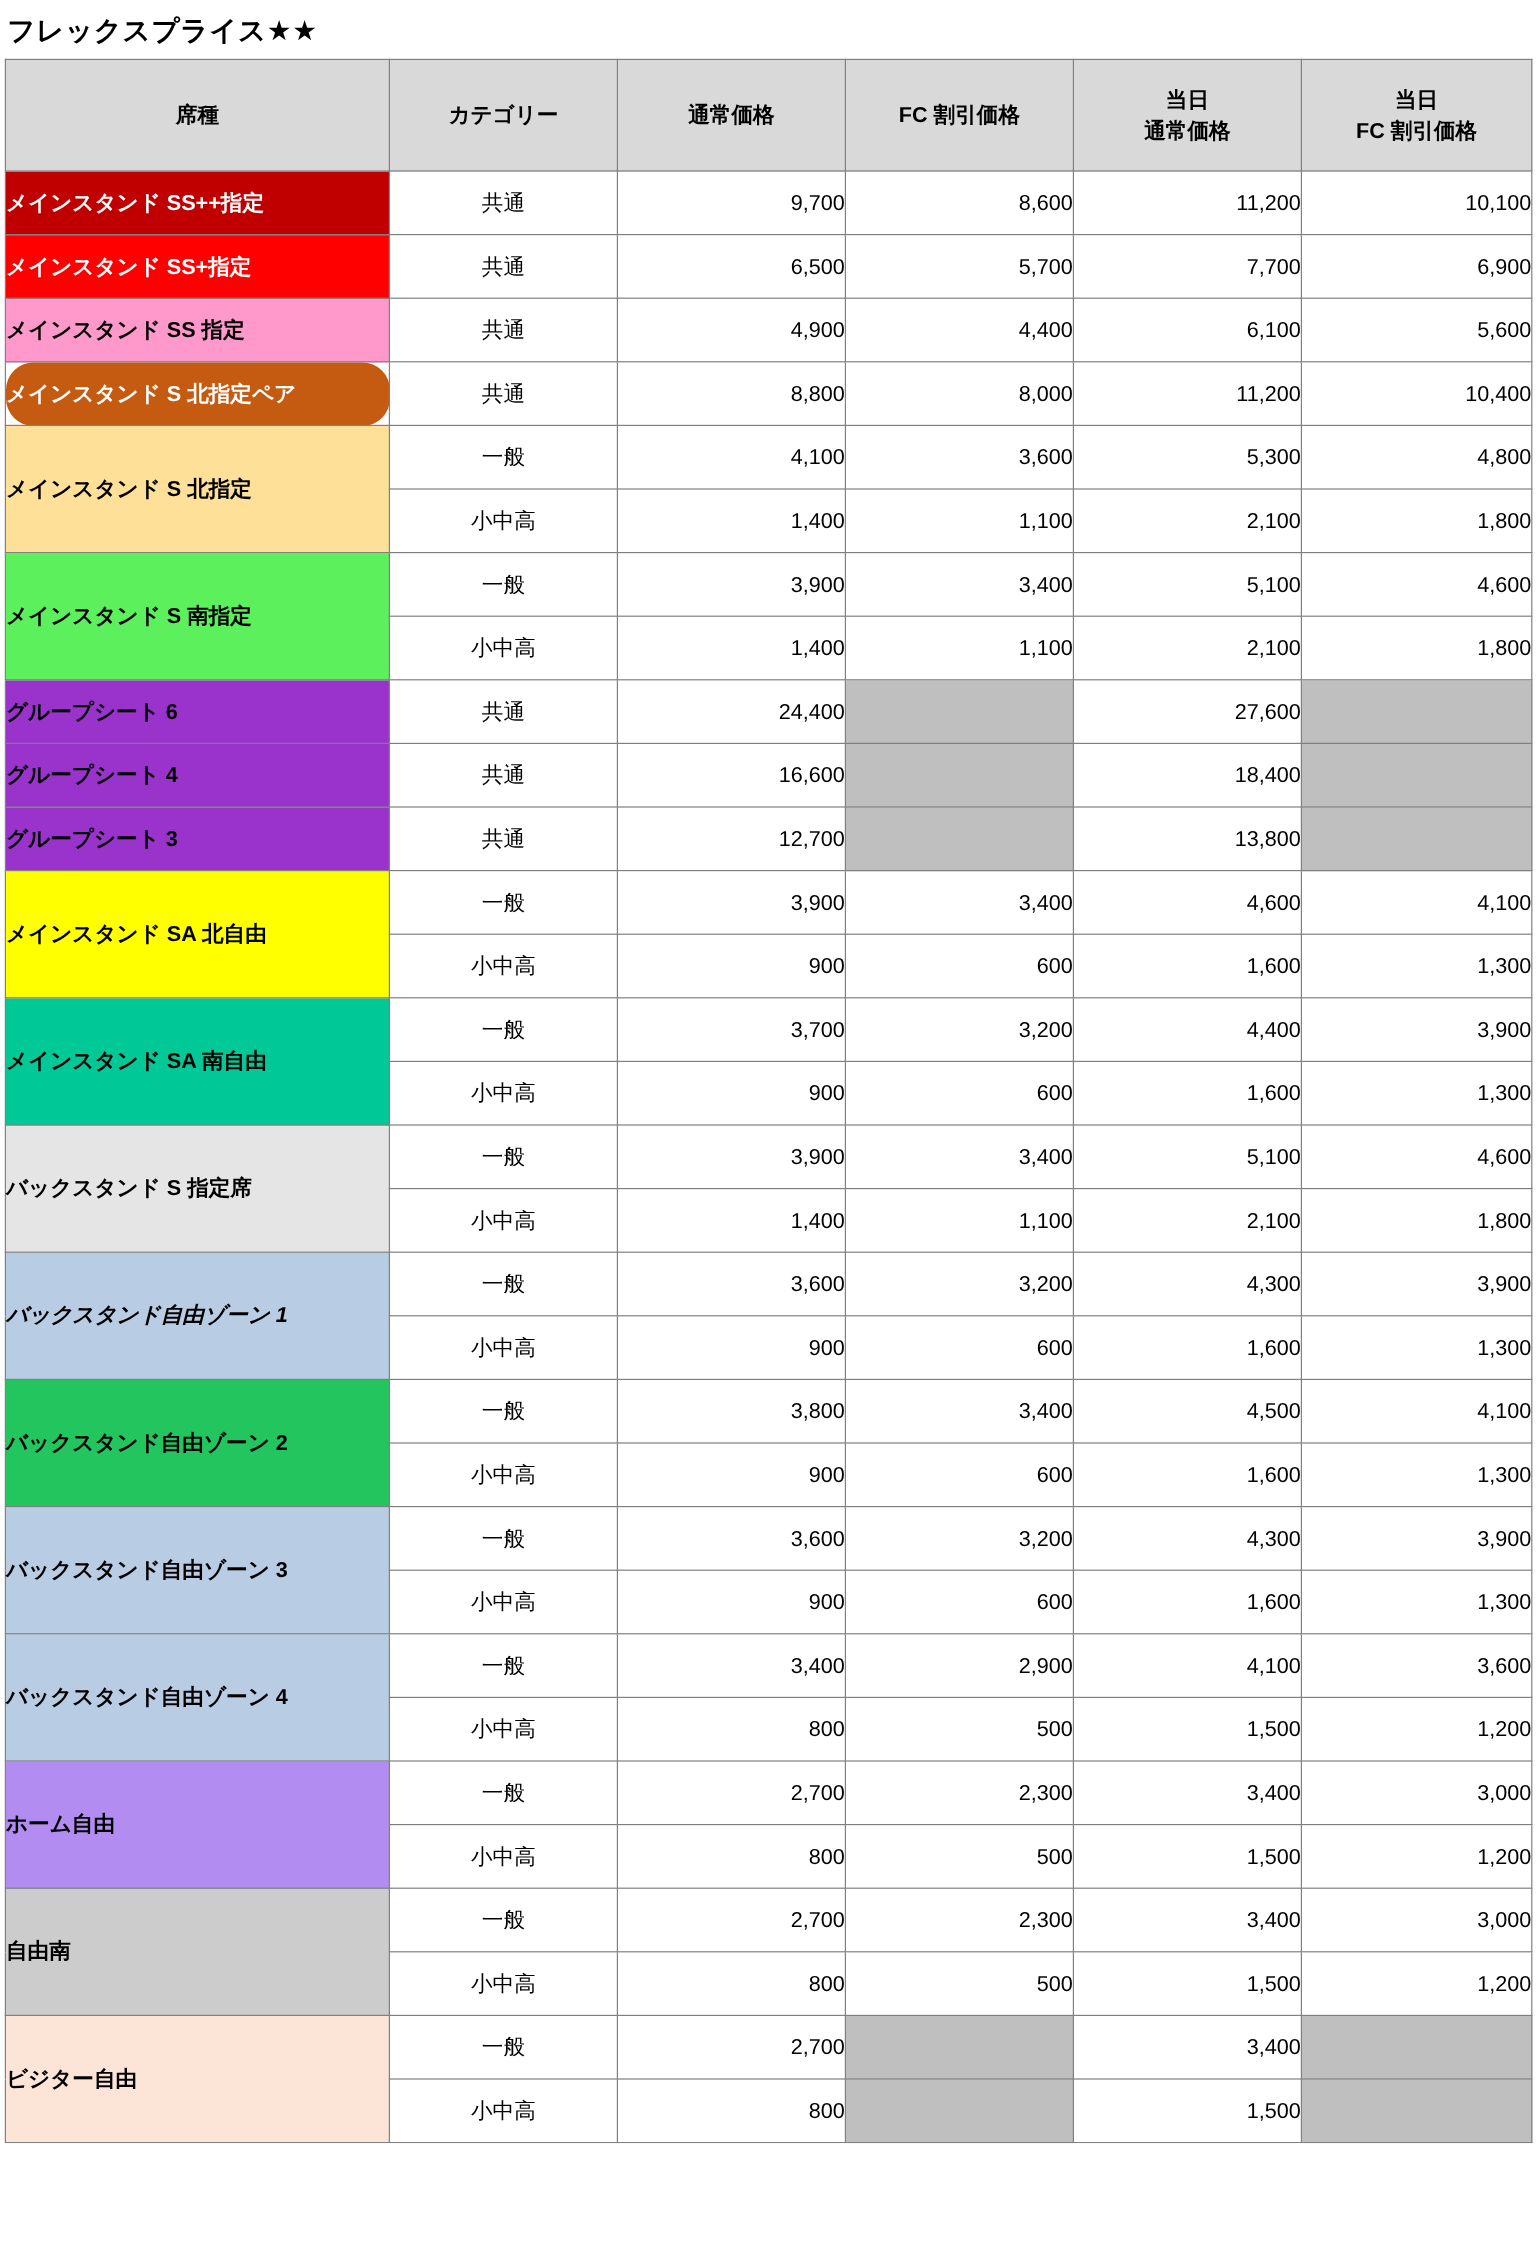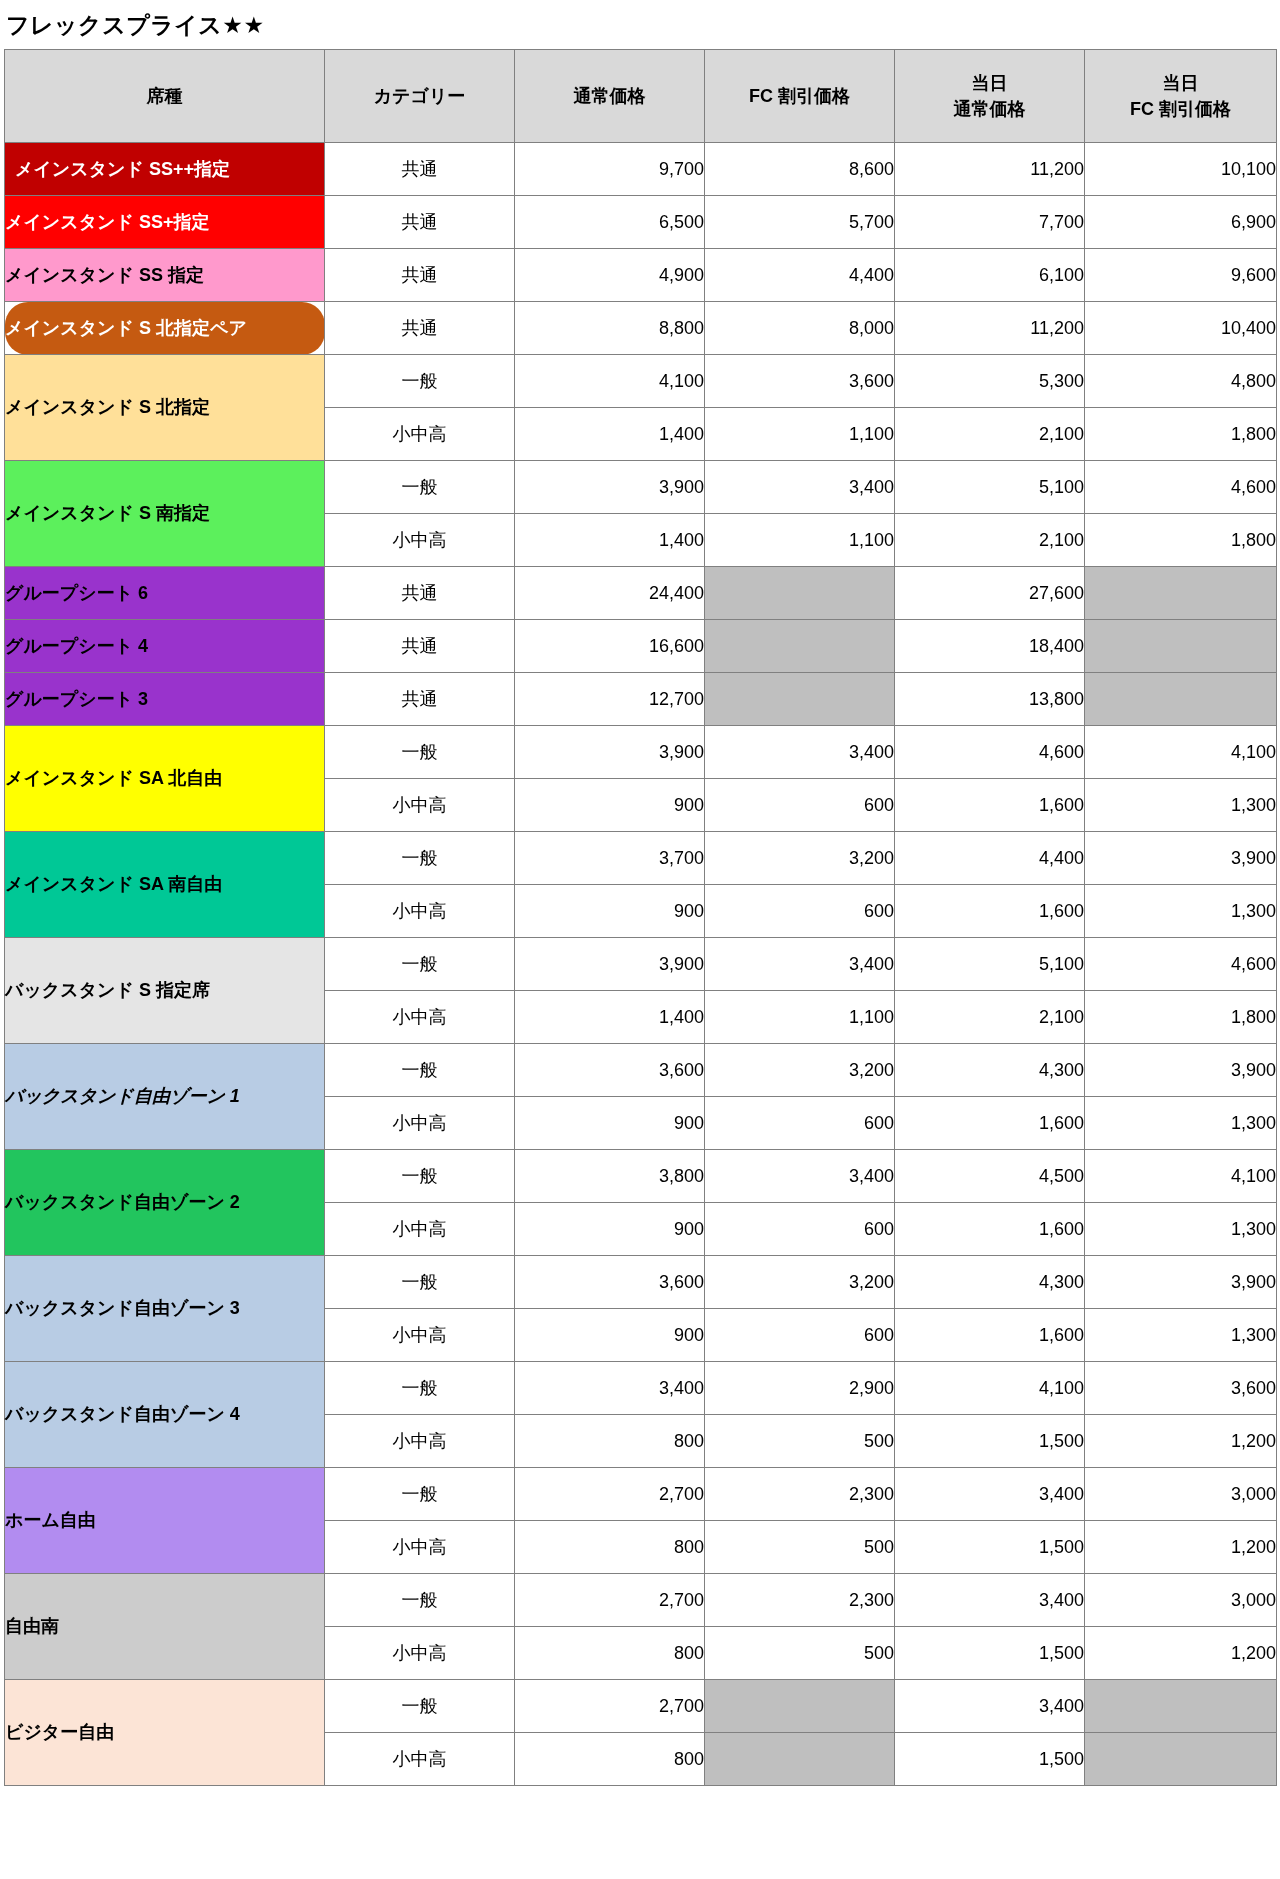--- a/index.html
+++ b/index.html
@@ -109,42 +109,42 @@
           <span class="sub">通常価格</span>
         </th>
         <th>
           <span class="sub">当日</span>
           <span class="sub">FC 割引価格</span>
         </th>
       </tr>
     </thead>
     <tbody id="table-body">
         <tr>
-          <td class="seat" rowspan="1" style="background: rgb(192, 0, 0); color: rgb(255, 255, 255); padding-left: 10px;">メインスタンド SS++指定</td>
+          <td class="seat" rowspan="1" style="background: rgb(192, 0, 0); color: rgb(255, 255, 255);">メインスタンド SS++指定</td>
           <td class="cat">共通</td>
           <td class="num">9,700</td>
           <td class="num">8,600</td>
           <td class="num">11,200</td>
           <td class="num">10,100</td>
         </tr>
         <tr>
           <td class="seat" rowspan="1" style="background: rgb(255, 0, 0); color: rgb(255, 255, 255);">メインスタンド SS+指定</td>
           <td class="cat">共通</td>
           <td class="num">6,500</td>
           <td class="num">5,700</td>
           <td class="num">7,700</td>
           <td class="num">6,900</td>
         </tr>
         <tr>
           <td class="seat" rowspan="1" style="background: rgb(255, 153, 204); color: rgb(0, 0, 0);">メインスタンド SS 指定</td>
           <td class="cat">共通</td>
           <td class="num">4,900</td>
           <td class="num">4,400</td>
           <td class="num">6,100</td>
-          <td class="num">9,600</td>
+          <td class="num">5,600</td>
         </tr>
         <tr>
           <td class="seat" rowspan="1" style="background: rgb(197, 90, 17); color: rgb(255, 255, 255); border-radius: 23px;">メインスタンド S 北指定ペア</td>
           <td class="cat">共通</td>
           <td class="num">8,800</td>
           <td class="num">8,000</td>
           <td class="num">11,200</td>
           <td class="num">10,400</td>
         </tr>
         <tr>

